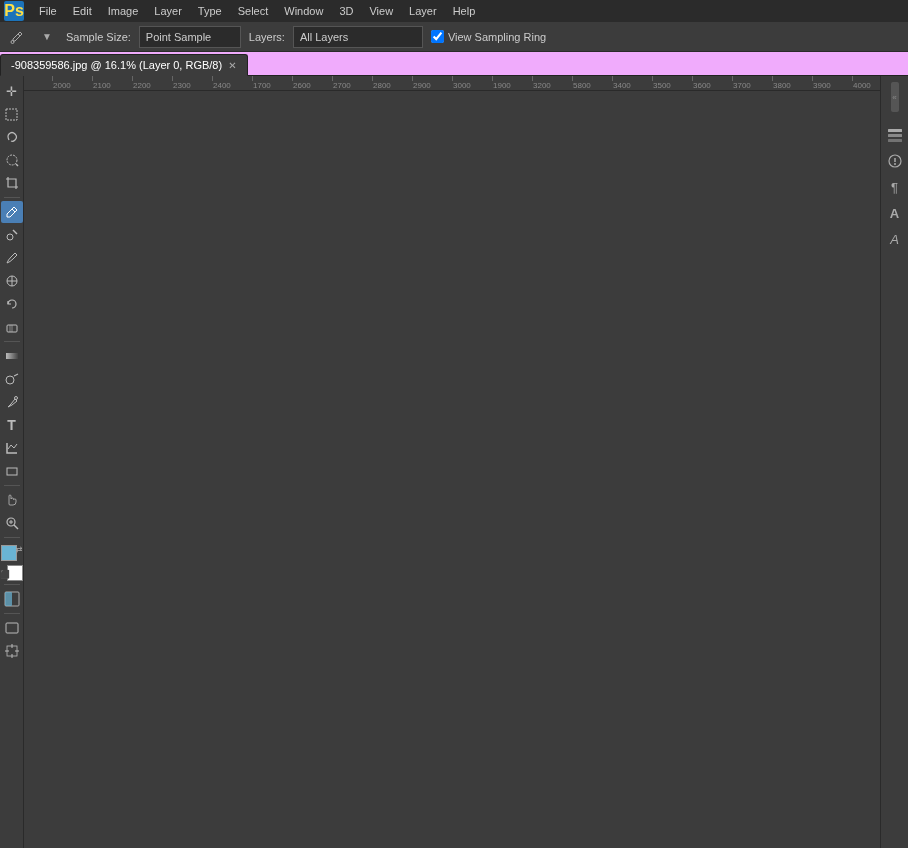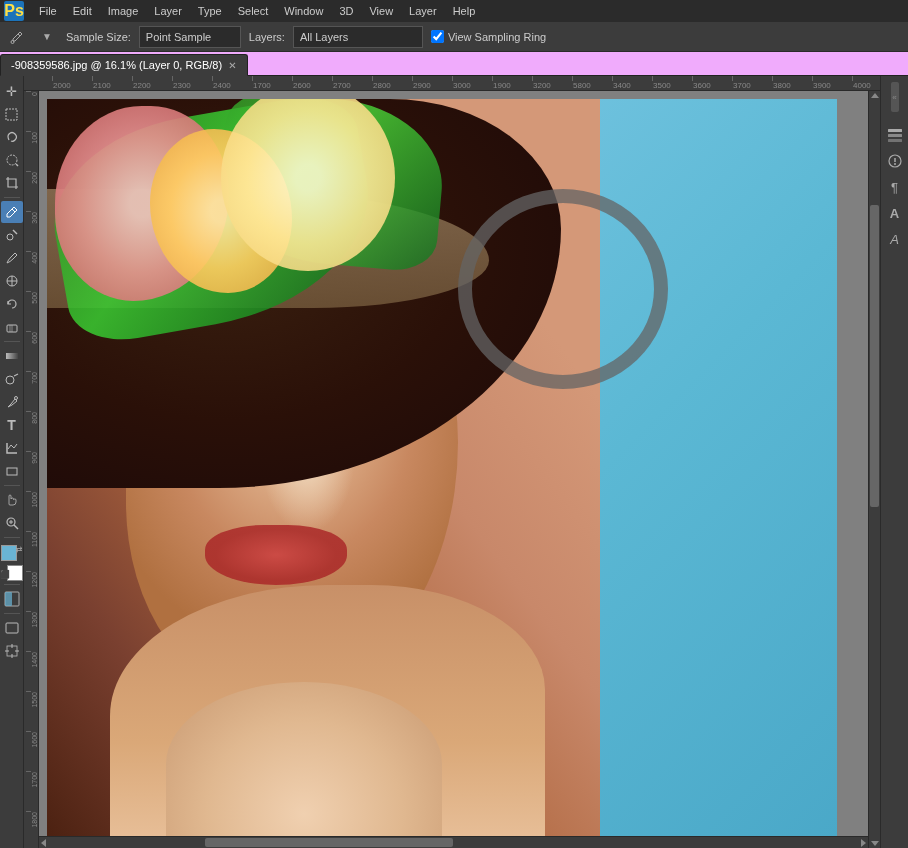--- a/index.html
+++ b/index.html
@@ -171,21 +171,20 @@
       width: 16px;
       height: 1px;
       background: #555;
       margin: 2px 0;
     }
 
     
     #workspace-wrapper {
       flex: 1;
       display: flex;
-      flex-direction: column;
       overflow: hidden;
       position: relative;
       justify-content: center;
     }
 
     #ruler-h {
       height: 15px;
       background: #3c3c3c;
       border-bottom: 1px solid #2a2a2a;
       display: flex;

